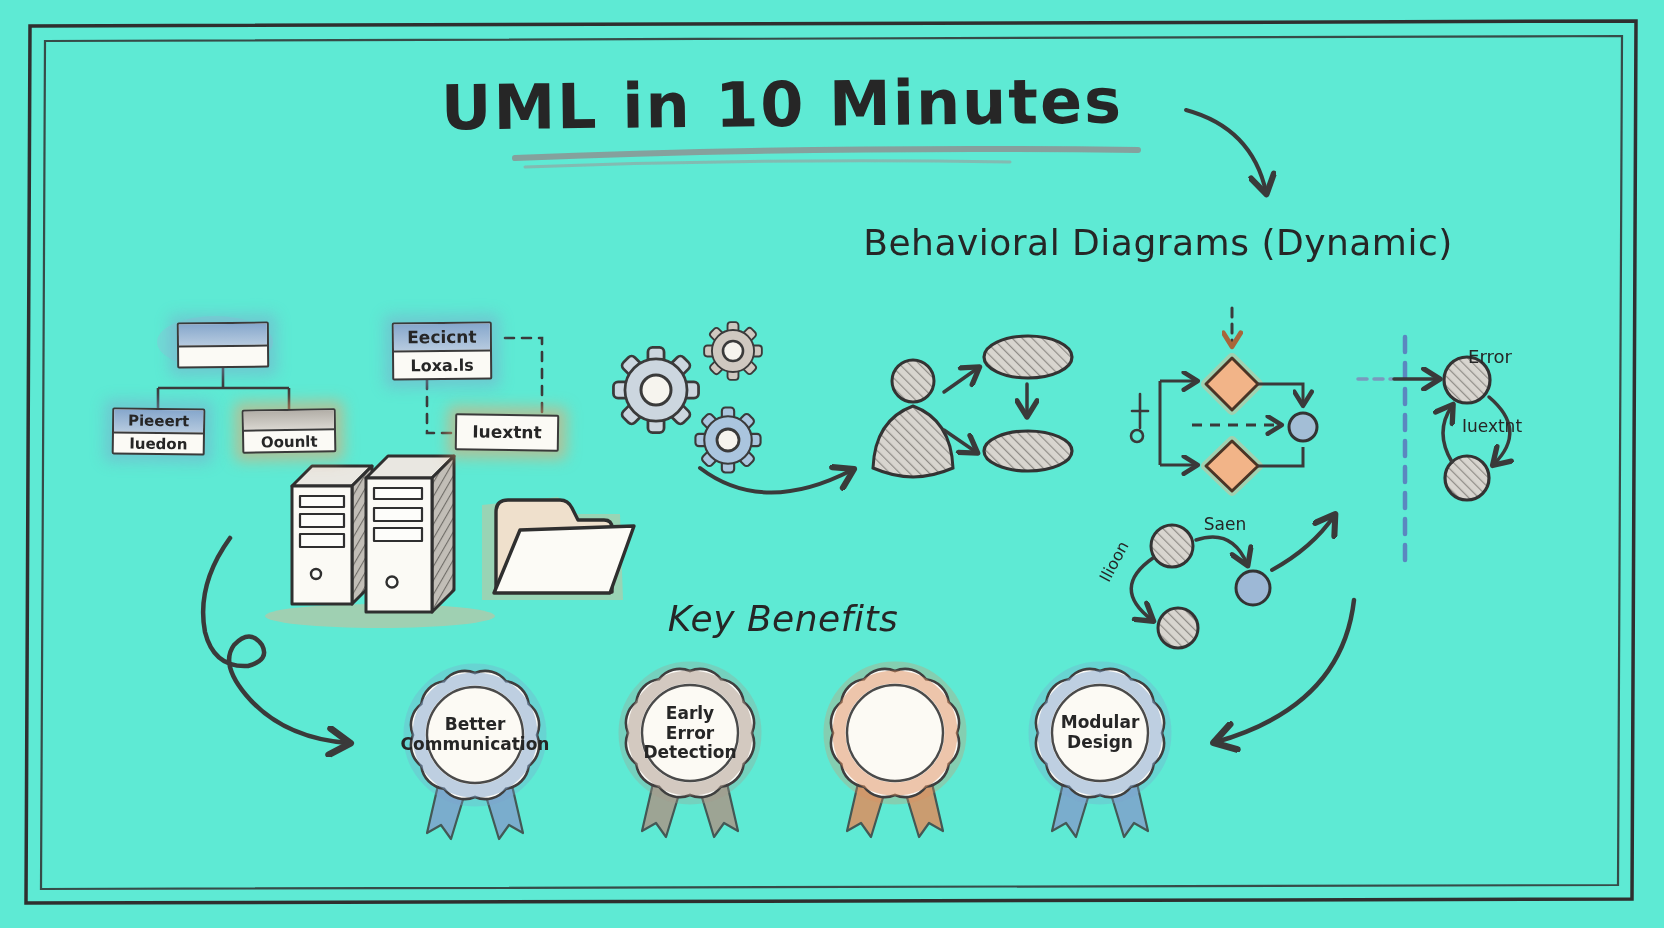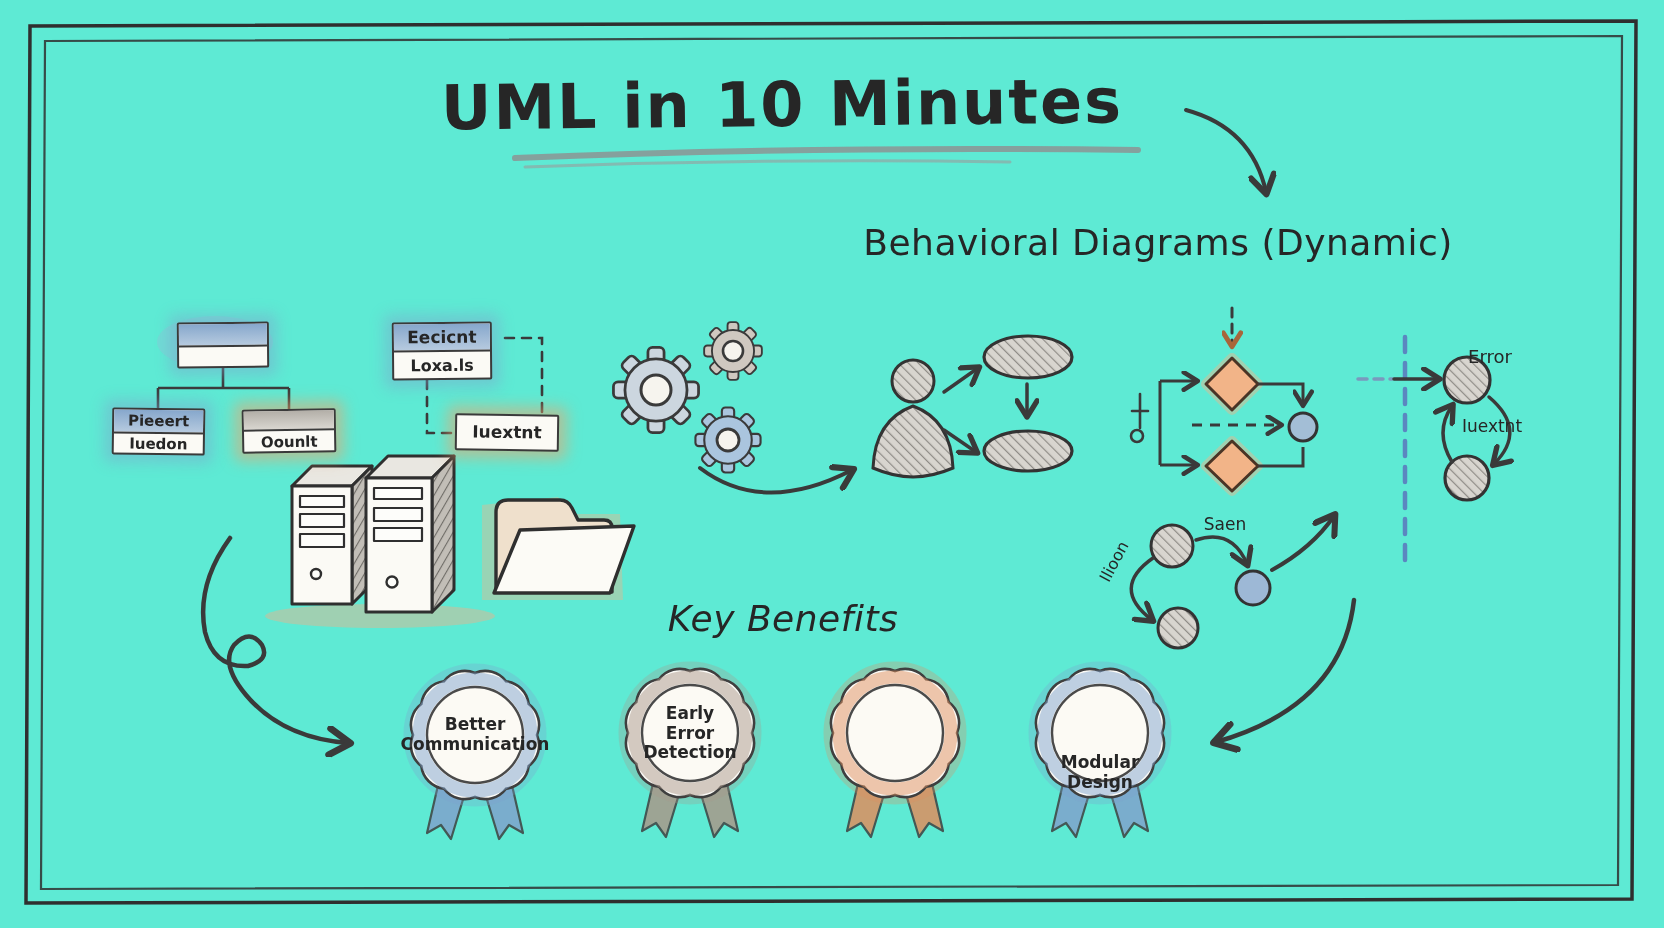--- a/index.html
+++ b/index.html
@@ -239,19 +239,19 @@
   <div class="lbl badge-text" style="left:690px;top:733px;">
     <span>Early</span>
       <span>Error</span>
       <span>Detection</span>
   </div>
   <div class="lbl badge-text" style="left:475px;top:735px;">
     <span>Better</span>
       <span>Communication</span>
       <span></span>
   </div>
-  <div class="lbl badge-text" style="left:1100px;top:733px;margin-top:40px;">
+  <div class="lbl badge-text" style="left:1100px;top:733px;">
     <span>Modular</span>
       <span>Design</span>
       <span></span>
   </div>
 
 </div>
 
 </body></html>

